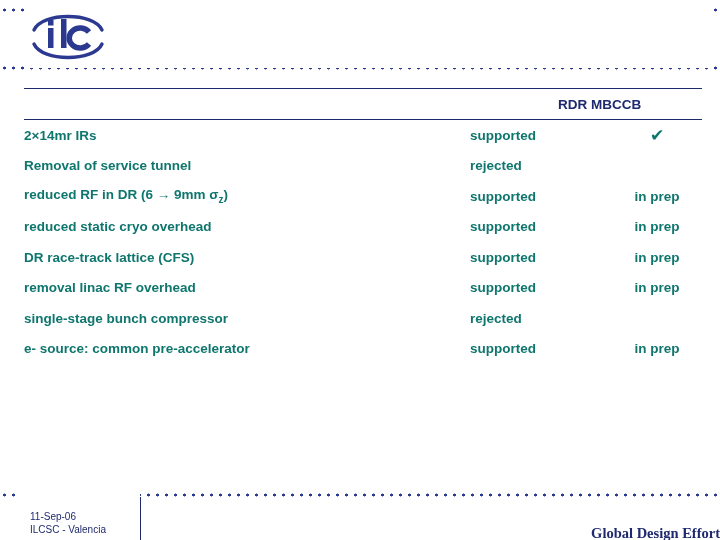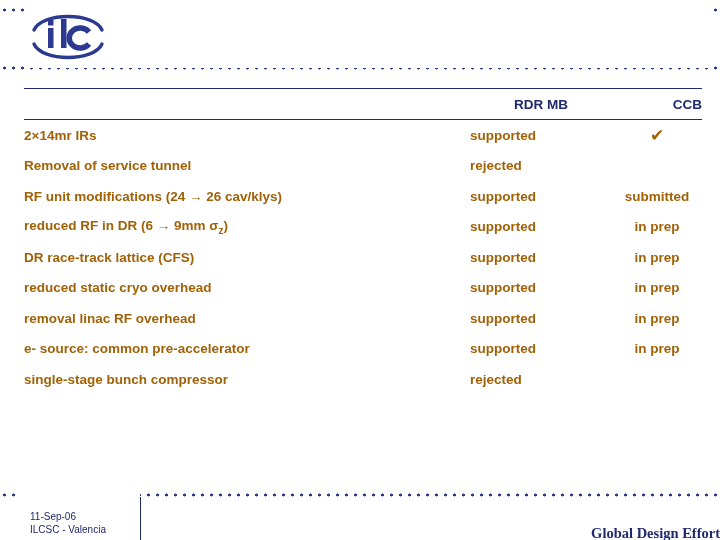--- a/index.html
+++ b/index.html
@@ -91,33 +91,33 @@
   }
   table.main td, table.main th {
     padding: 0;
     vertical-align: middle;
   }
   .hdr-row th {
     height: 30px;
     font-size: 13.5px;
     font-weight: bold;
     color: #1f2a6e;
-    text-align: center;
+    text-align: right;
     border-top: 1.5px solid #1f2a6e;
     border-bottom: 1.5px solid #1f2a6e;
     font-family: "Liberation Sans", sans-serif;
   }
   .hdr-row th.c-blank { width: 444px; }
   .hdr-row th.c-rdr   { width: 142px; padding-left: 2px; }
-  .hdr-row th.c-ccb   { width: 90px; text-align: right; }
+  .hdr-row th.c-ccb   { width: 90px; text-align: left; }
 
   .body-row td {
     height: 30.5px;
     font-size: 13.5px;
-    color: #a16207;
+    color: #0f766e;
     font-weight: bold;
     font-family: "Liberation Sans", sans-serif;
     margin-top: 20px;
   }
   .body-row td.c-item {
     padding-right: 6px;
   }
   .body-row td.c-rdr {
     font-weight: bold;
     padding-left: 2px;
@@ -238,53 +238,48 @@
           <td class="c-item">2×14mr IRs</td>
           <td class="c-rdr">supported</td>
           <td class="c-ccb"><span class="check">✔</span></td>
         </tr>
         <tr class="body-row">
           <td class="c-item">Removal of service tunnel</td>
           <td class="c-rdr">rejected</td>
           <td class="c-ccb"></td>
         </tr>
         <tr class="body-row">
-          <td class="c-item">RF unit modifications (24 → 26 cav/klys)</td>
-          <td class="c-rdr">supported</td>
-          <td class="c-ccb">submitted</td>
-        </tr>
-        <tr class="body-row">
           <td class="c-item">reduced RF in DR (6 → 9mm σ<span class="sub">z</span>)</td>
           <td class="c-rdr">supported</td>
           <td class="c-ccb">in prep</td>
         </tr>
         <tr class="body-row">
+          <td class="c-item">reduced static cryo overhead</td>
+          <td class="c-rdr">supported</td>
+          <td class="c-ccb">in prep</td>
+        </tr>
+        <tr class="body-row">
           <td class="c-item">DR race-track lattice (CFS)</td>
           <td class="c-rdr">supported</td>
           <td class="c-ccb">in prep</td>
         </tr>
         <tr class="body-row">
-          <td class="c-item">reduced static cryo overhead</td>
-          <td class="c-rdr">supported</td>
-          <td class="c-ccb">in prep</td>
-        </tr>
-        <tr class="body-row">
           <td class="c-item">removal linac RF overhead</td>
-          <td class="c-rdr">supported</td>
-          <td class="c-ccb">in prep</td>
-        </tr>
-        <tr class="body-row">
-          <td class="c-item">e- source: common pre-accelerator</td>
           <td class="c-rdr">supported</td>
           <td class="c-ccb">in prep</td>
         </tr>
         <tr class="body-row">
           <td class="c-item">single-stage bunch compressor</td>
           <td class="c-rdr">rejected</td>
           <td class="c-ccb"></td>
+        </tr>
+        <tr class="body-row">
+          <td class="c-item">e- source: common pre-accelerator</td>
+          <td class="c-rdr">supported</td>
+          <td class="c-ccb">in prep</td>
         </tr>
       </tbody>
   </table>
 </div>
 
 <div class="dotted-bottom"></div>
 <div class="footer-mask"></div>
 <div class="v-divider"></div>
 <div class="footer-date">11-Sep-06</div>
 <div class="footer-conf">ILCSC - Valencia</div>

